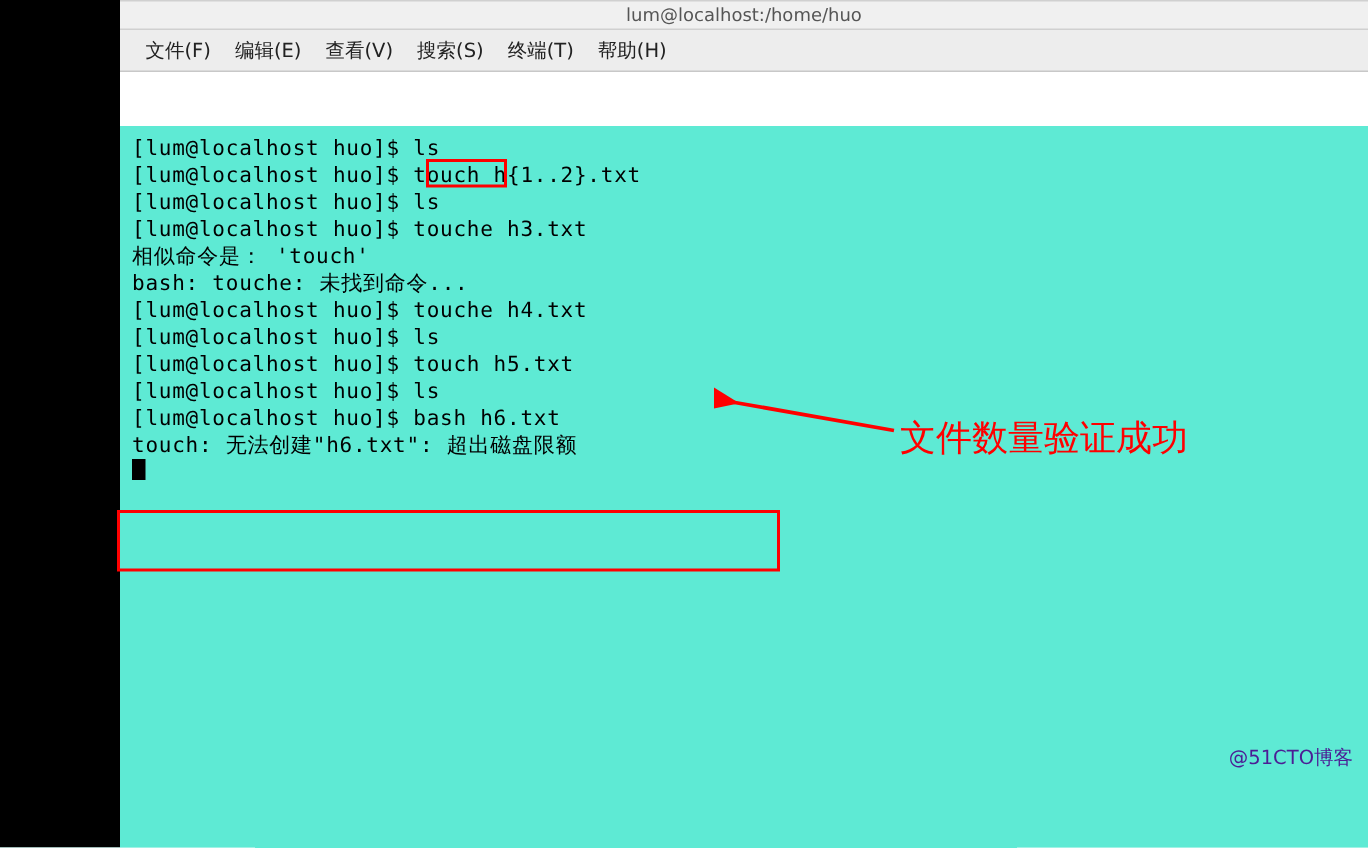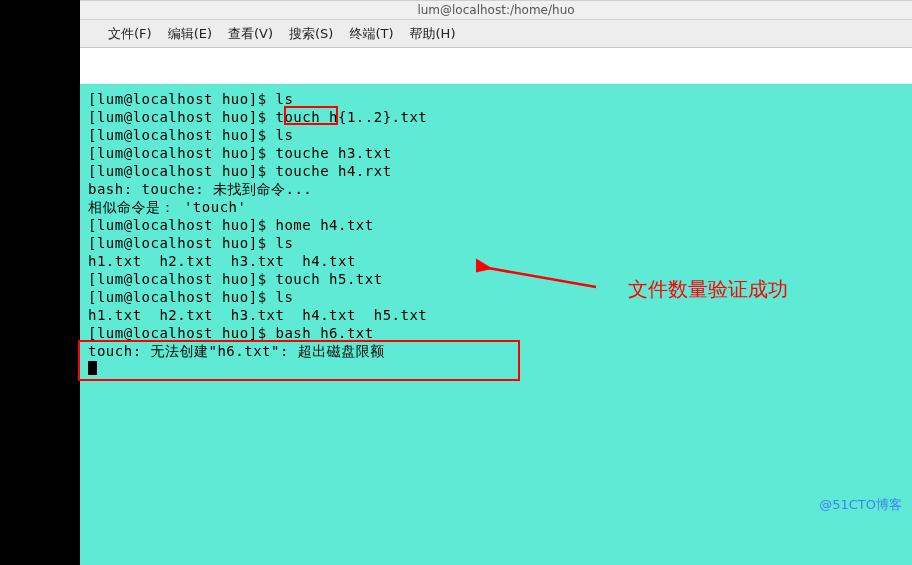--- a/index.html
+++ b/index.html
@@ -1,28 +1,28 @@
 <!DOCTYPE html>
 <html><head>
 <meta charset="utf-8">
 <style>
   * { box-sizing: border-box; margin: 0; padding: 0; }
   html, body { width: 912px; height: 565px; font-family: "DejaVu Sans", sans-serif; background: #fff; }
   .root { position: relative; width: 912px; height: 520px; }
   .sidebar { position: absolute; left: 0; top: 0; width: 80px; height: 565px; background: #000; }
   .main { position: absolute; left: 80px; top: 0; width: 832px; height: 565px; background: #fff; }
   .titlebar { height: 20px; background: #f0f0f0; border-top: 1px solid #d0d0d0; border-bottom: 1px solid #d0d0d0; font-size: 12px; color: #555; text-align: center; line-height: 18px; overflow: hidden; }
-  .menubar { height: 28px; background: #ededed; border-bottom: 1px solid #c8c8c8; display: flex; align-items: center; font-size: 13px; color: #222; padding-left: 20px; }
+  .menubar { height: 28px; background: #ededed; border-bottom: 1px solid #c8c8c8; display: flex; align-items: center; font-size: 13px; color: #222; padding-left: 9px; }
   .menubar .menu-item { padding: 0 8px; cursor: pointer; }
   .term { position: relative; width: 100%; height: calc(100% - 48px); background: #5eead4; padding: 6px 0 0 8px; margin-top: 36px; }
   .line { font-family: "DejaVu Sans Mono", "Liberation Mono", monospace; font-size: 14px; line-height: 18px; color: #000; white-space: pre; letter-spacing: 0.5px; }
   .cursor { display: inline-block; width: 9px; height: 14px; background: #000; vertical-align: -1px; }
   .box-red { position: absolute; border: 2px solid #ff0000; pointer-events: none; }
-  .annot { position: absolute; color: #ff0000; font-size: 20px; font-family: "Microsoft YaHei", sans-serif; margin-left: 28px; }
-  .watermark { position: absolute; right: 10px; bottom: 6px; color: #3b82f6; font-size: 13px; }
+  .annot { position: absolute; color: #ff0000; font-size: 24px; font-family: "Microsoft YaHei", sans-serif; }
+  .watermark { position: absolute; right: 10px; bottom: 6px; color: #4c1d95; font-size: 13px; }
   .arrow-svg { position: absolute; pointer-events: none; }
 </style>
 </head>
 <body>
 
 <div class="root">
   <div class="sidebar"></div>
 
   <div class="main">
     <div class="titlebar">
@@ -36,29 +36,26 @@
       <div class="menu-item">搜索(S)</div>
       <div class="menu-item">终端(T)</div>
       <div class="menu-item">帮助(H)</div>
     </div>
 
     <div class="term">
       <div class="line">[lum@localhost huo]$ ls</div>
       <div class="line">[lum@localhost huo]$ touch h{1..2}.txt</div>
       <div class="line">[lum@localhost huo]$ ls</div>
       <div class="line">[lum@localhost huo]$ touche h3.txt</div>
-      <div class="line">[lum@localhost huo]$ touche h4.rxt</div>
+      <div class="line">相似命令是： 'touch'</div>
       <div class="line">bash: touche: 未找到命令...</div>
-      <div class="line">相似命令是： 'touch'</div>
-      <div class="line">[lum@localhost huo]$ home h4.txt</div>
+      <div class="line">[lum@localhost huo]$ touche h4.txt</div>
       <div class="line">[lum@localhost huo]$ ls</div>
-      <div class="line">h1.txt  h2.txt  h3.txt  h4.txt</div>
       <div class="line">[lum@localhost huo]$ touch h5.txt</div>
       <div class="line">[lum@localhost huo]$ ls</div>
-      <div class="line">h1.txt  h2.txt  h3.txt  h4.txt  h5.txt</div>
       <div class="line">[lum@localhost huo]$ bash h6.txt</div>
       <div class="line">touch: 无法创建"h6.txt": 超出磁盘限额</div>
       <div class="line"><span class="cursor"></span></div>
 
       <div class="box-red" style="left:204px; top:22px; width:54px; height:19px;"></div>
 
       <div class="box-red" style="left:-2px; top:256px; width:442px; height:41px;"></div>
     </div>
   </div>
 

